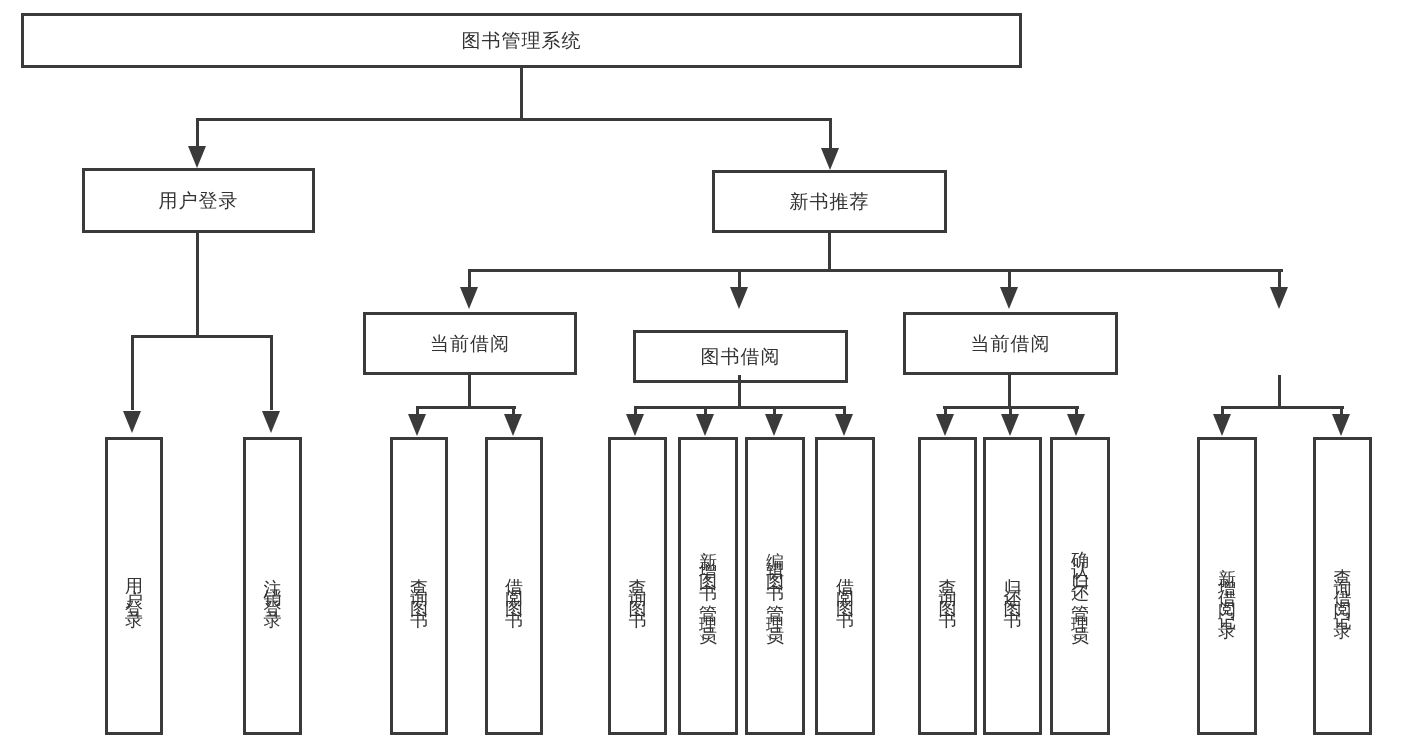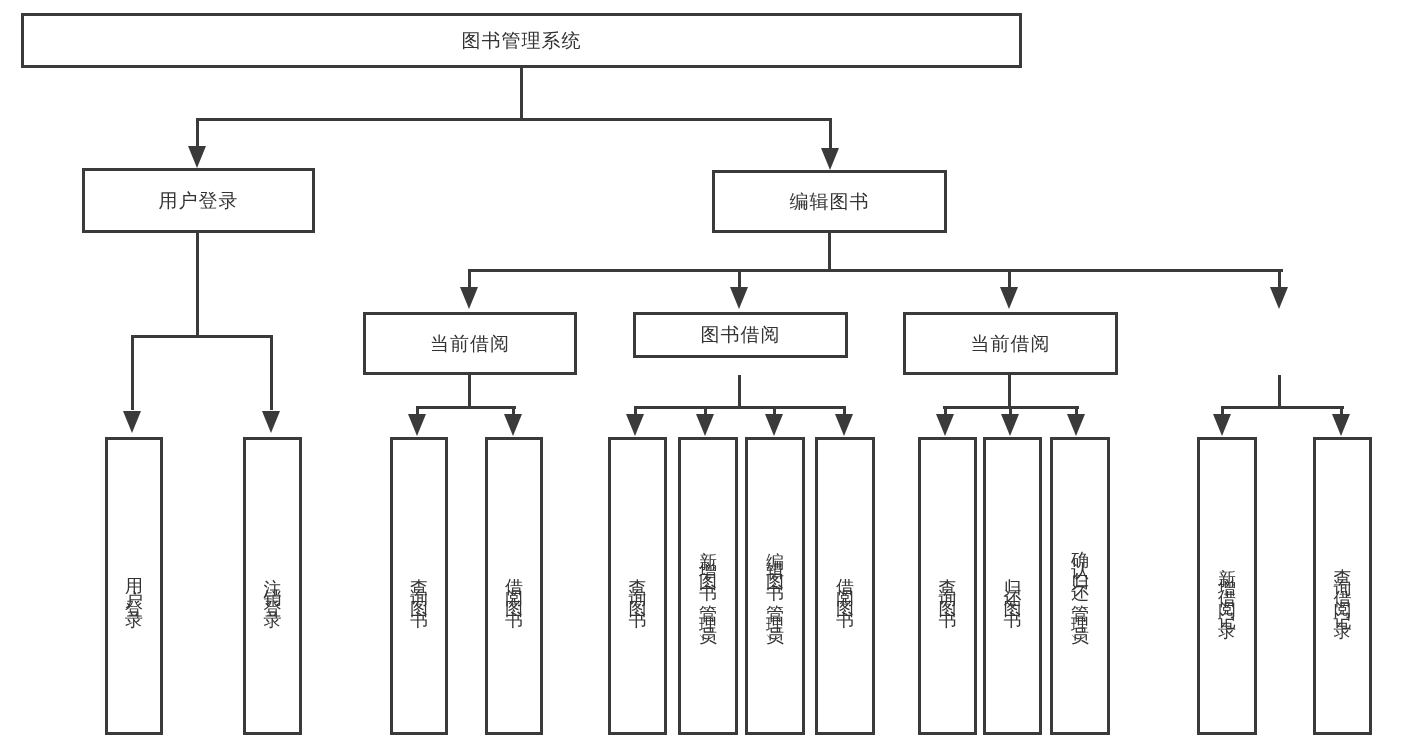--- a/index.html
+++ b/index.html
@@ -35,42 +35,42 @@
   <div class="node" style="left:21px;top:13px;width:1001px;height:55px;">图书管理系统</div>
 
   <div class="ln" style="left:520px;top:68px;width:3px;height:52px;"></div>
   <div class="ln" style="left:196px;top:118px;width:636px;height:3px;"></div>
   <div class="ln" style="left:196px;top:120px;width:3px;height:28px;"></div>
   <div class="ar" style="left:188px;top:146px;"></div>
   <div class="ln" style="left:829px;top:120px;width:3px;height:30px;"></div>
   <div class="ar" style="left:821px;top:148px;"></div>
 
   <div class="node" style="left:82px;top:168px;width:233px;height:65px;">用户登录</div>
-  <div class="node" style="left:712px;top:170px;width:235px;height:63px;">编辑图书</div>
+  <div class="node" style="left:712px;top:170px;width:235px;height:63px;">新书推荐</div>
 
   <div class="ln" style="left:196px;top:232px;width:3px;height:104px;"></div>
   <div class="ln" style="left:131px;top:335px;width:142px;height:3px;"></div>
   <div class="ln" style="left:131px;top:338px;width:3px;height:72px;"></div>
   <div class="ar" style="left:123px;top:411px;"></div>
   <div class="ln" style="left:270px;top:338px;width:3px;height:72px;"></div>
   <div class="ar" style="left:262px;top:411px;"></div>
 
   <div class="ln" style="left:828px;top:233px;width:3px;height:37px;"></div>
   <div class="ln" style="left:468px;top:269px;width:815px;height:3px;"></div>
   <div class="ln" style="left:468px;top:271px;width:3px;height:16px;"></div>
   <div class="ar" style="left:460px;top:287px;"></div>
   <div class="ln" style="left:738px;top:271px;width:3px;height:16px;"></div>
   <div class="ar" style="left:730px;top:287px;"></div>
   <div class="ln" style="left:1008px;top:271px;width:3px;height:16px;"></div>
   <div class="ar" style="left:1000px;top:287px;"></div>
   <div class="ln" style="left:1278px;top:271px;width:3px;height:16px;"></div>
   <div class="ar" style="left:1270px;top:287px;"></div>
 
   <div class="node" style="left:363px;top:312px;width:214px;height:63px;">当前借阅</div>
-  <div class="node" style="left:633px;top:312px;width:215px;height:46px;">图书借阅</div>
+  <div class="node" style="left:633px;top:330px;width:215px;height:53px;">图书借阅</div>
   <div class="node" style="left:903px;top:312px;width:215px;height:63px;">当前借阅</div>
 
   <div class="ln" style="left:468px;top:375px;width:3px;height:32px;"></div>
   <div class="ln" style="left:416px;top:406px;width:100px;height:3px;"></div>
   <div class="ln" style="left:416px;top:408px;width:3px;height:8px;"></div>
   <div class="ar" style="left:408px;top:414px;"></div>
   <div class="ln" style="left:512px;top:408px;width:3px;height:8px;"></div>
   <div class="ar" style="left:504px;top:414px;"></div>
 
   <div class="ln" style="left:738px;top:375px;width:3px;height:32px;"></div>

